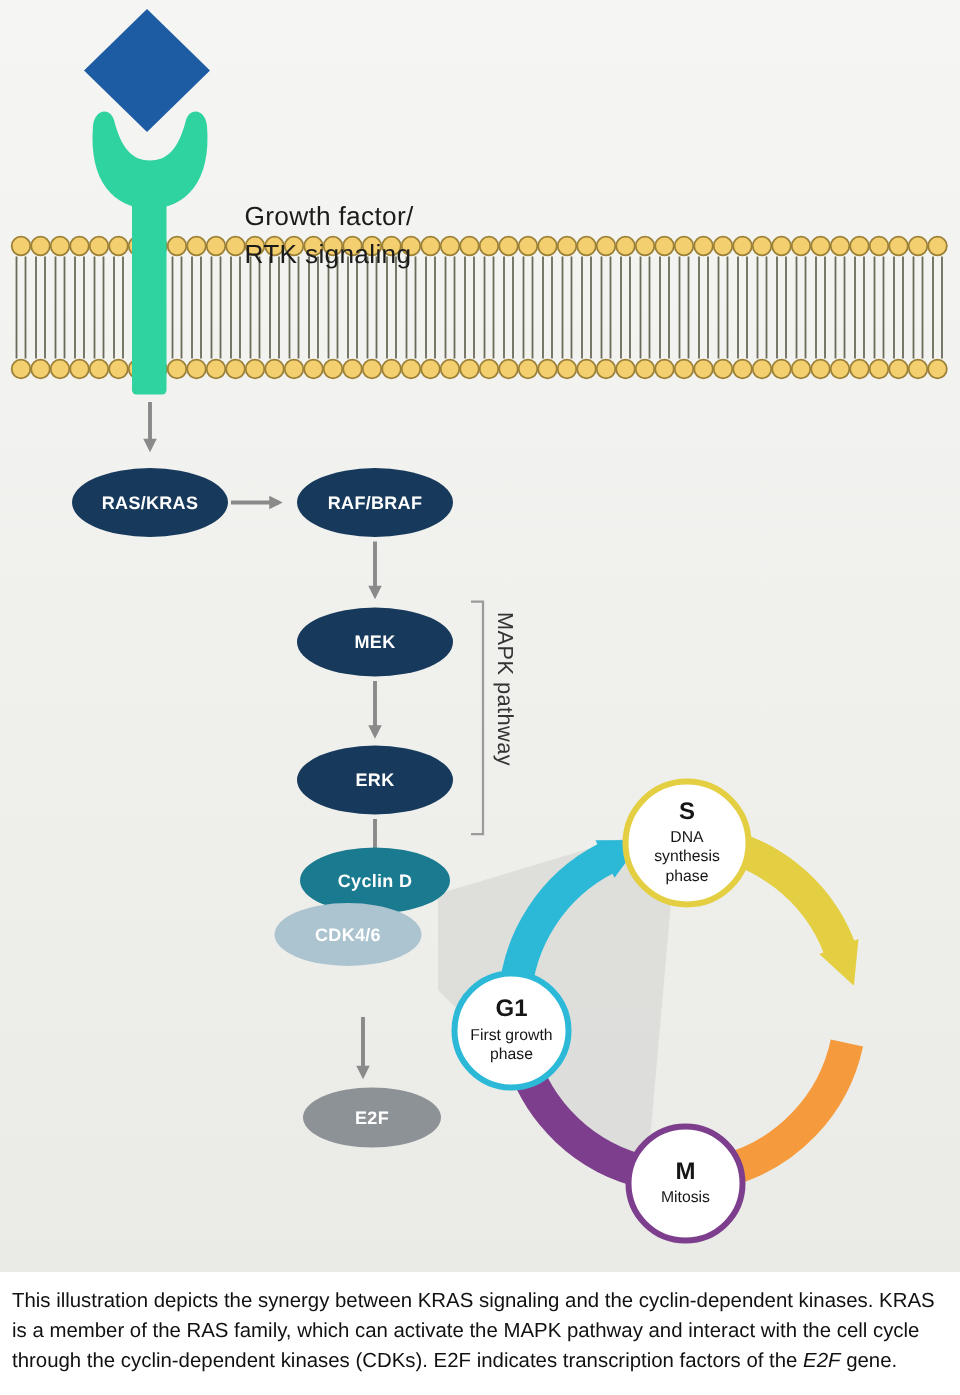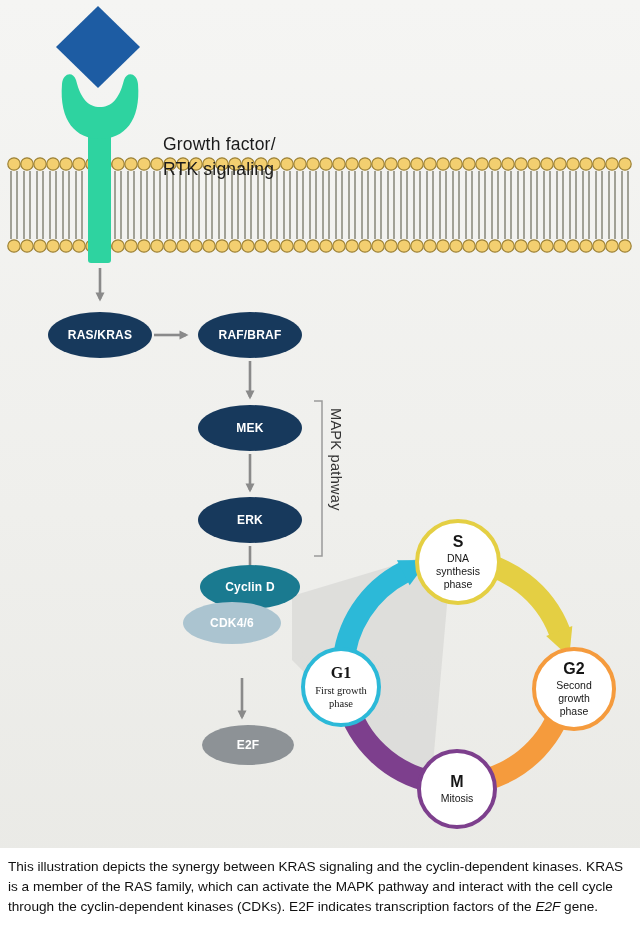--- a/index.html
+++ b/index.html
@@ -304,29 +304,25 @@
   <div class="node n-cyc" style="background: rgb(26, 122, 144);">Cyclin D</div>
   <div class="node n-cdk" style="background: rgb(171, 196, 208);">CDK4/6</div>
   <div class="node n-e2f" style="background: rgb(141, 146, 150);">E2F</div>
 
   <div class="bracket-label">MAPK pathway</div>
 
   <div class="phase ph-s" style="border-color: rgb(228, 207, 67);">
     <div class="abbr">S</div>
     <div class="pname">DNA synthesis phase</div>
   </div>
-  <div class="phase ph-g2" style="border-color: rgb(245, 155, 61);">
-    <div class="abbr">G2</div>
-    <div class="pname">Second growth phase</div>
-  </div>
   <div class="phase ph-m" style="border-color: rgb(125, 63, 141);">
     <div class="abbr">M</div>
     <div class="pname">Mitosis</div>
   </div>
-  <div class="phase ph-g1" style="border-color: rgb(44, 185, 216); font-family: Liberation Serif, serif;">
+  <div class="phase ph-g1" style="border-color: rgb(44, 185, 216);">
     <div class="abbr">G1</div>
     <div class="pname">First growth phase</div>
   </div>
 
   <div class="caption">
     <span>This illustration depicts the synergy between KRAS signaling and the cyclin-dependent kinases. KRAS is a member of the RAS family, which can activate the MAPK pathway and interact with the cell cycle through the cyclin-dependent kinases (CDKs).  E2F indicates transcription factors of the </span><i>E2F</i><span> gene.</span>
   </div>
 
 </div>
 

